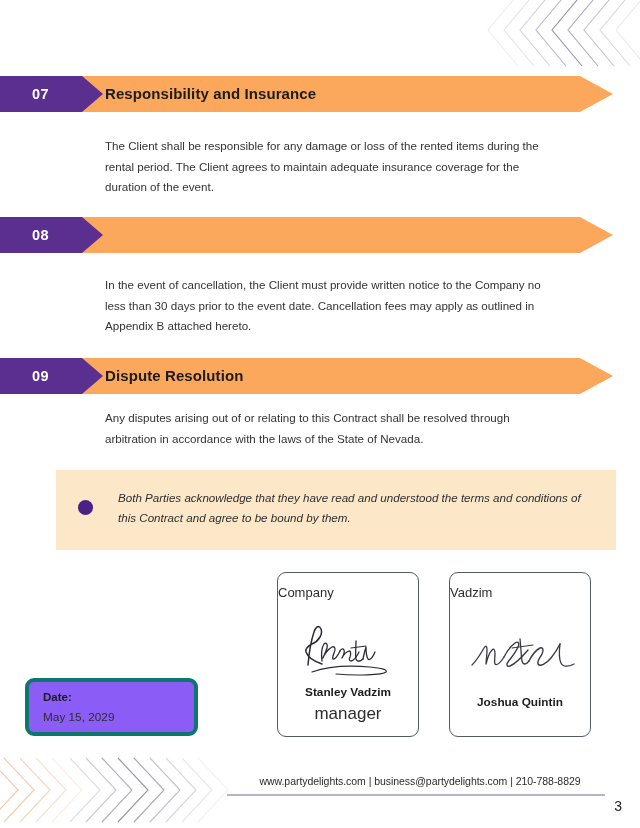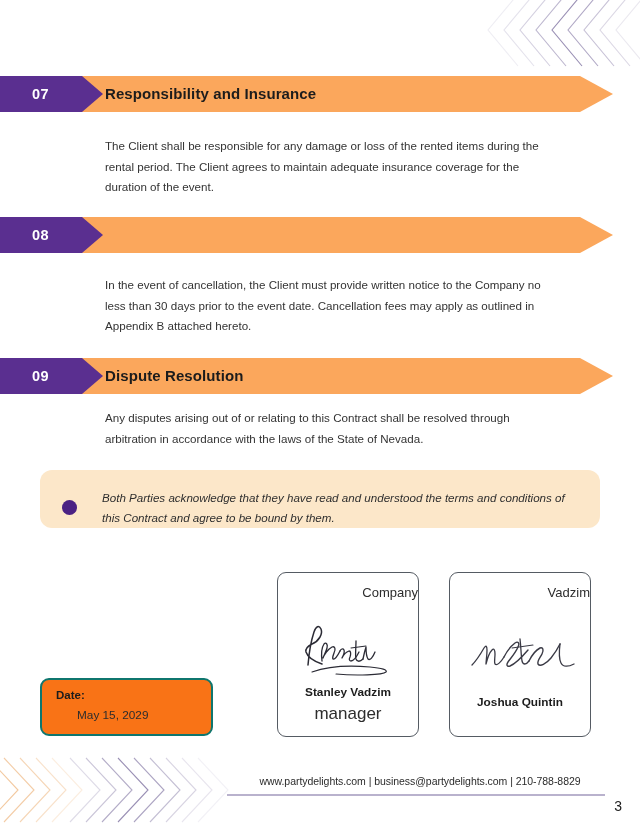--- a/index.html
+++ b/index.html
@@ -59,26 +59,26 @@
     left: 105px;
     width: 455px;
     font-size: 11.6px;
     line-height: 20.5px;
     color: #333333;
   }
 
   
   .notice {
     position: absolute;
-    left: 40px;
+    left: 56px;
     top: 470px;
     width: 560px;
-    height: 58px;
+    height: 80px;
     background: #fce7c9;
-    border-radius: 12px;
+    border-radius: 0;
     box-sizing: border-box;
   }
   .notice-bullet {
     position: absolute;
     left: 22px;
     top: 30px;
     width: 15px;
     height: 15px;
     border-radius: 50%;
     background: #4b2183;
@@ -105,21 +105,21 @@
     box-sizing: border-box;
     background: #ffffff;
   }
   .sig-company { left: 277px; }
   .sig-client  { left: 449px; }
   .sig-role-head {
     position: absolute;
     top: 12px;
     left: 0;
     width: 100%;
-    text-align: right;
+    text-align: left;
     font-size: 13px;
     color: #2d2d2d;
   }
   .sig-img {
     position: absolute;
     top: 44px;
     left: 0;
     width: 100%;
     height: 62px;
   }
@@ -137,44 +137,43 @@
     left: 0;
     width: 100%;
     text-align: center;
     font-size: 17px;
     color: #2d2d2d;
   }
 
   
   .date-card {
     position: absolute;
-    left: 40px;
+    left: 25px;
     top: 678px;
     width: 173px;
     height: 58px;
-    border: 2px solid #0f766e;
+    border: 4px solid #0f766e;
     border-radius: 9px;
     box-sizing: border-box;
-    background: #f97316;
+    background: #8b5cf6;
   }
   .date-label {
     position: absolute;
     left: 14px;
     top: 9px;
     font-size: 11.5px;
     font-weight: 700;
     color: #1c1c1c;
   }
   .date-value {
     position: absolute;
     left: 14px;
     top: 28px;
     font-size: 11.8px;
     color: #2d2d2d;
-    margin-left: 21px;
   }
 
   
   .footer-contact {
     position: absolute;
     left: 235px;
     top: 775px;
     width: 370px;
     text-align: center;
     font-size: 10.5px;

